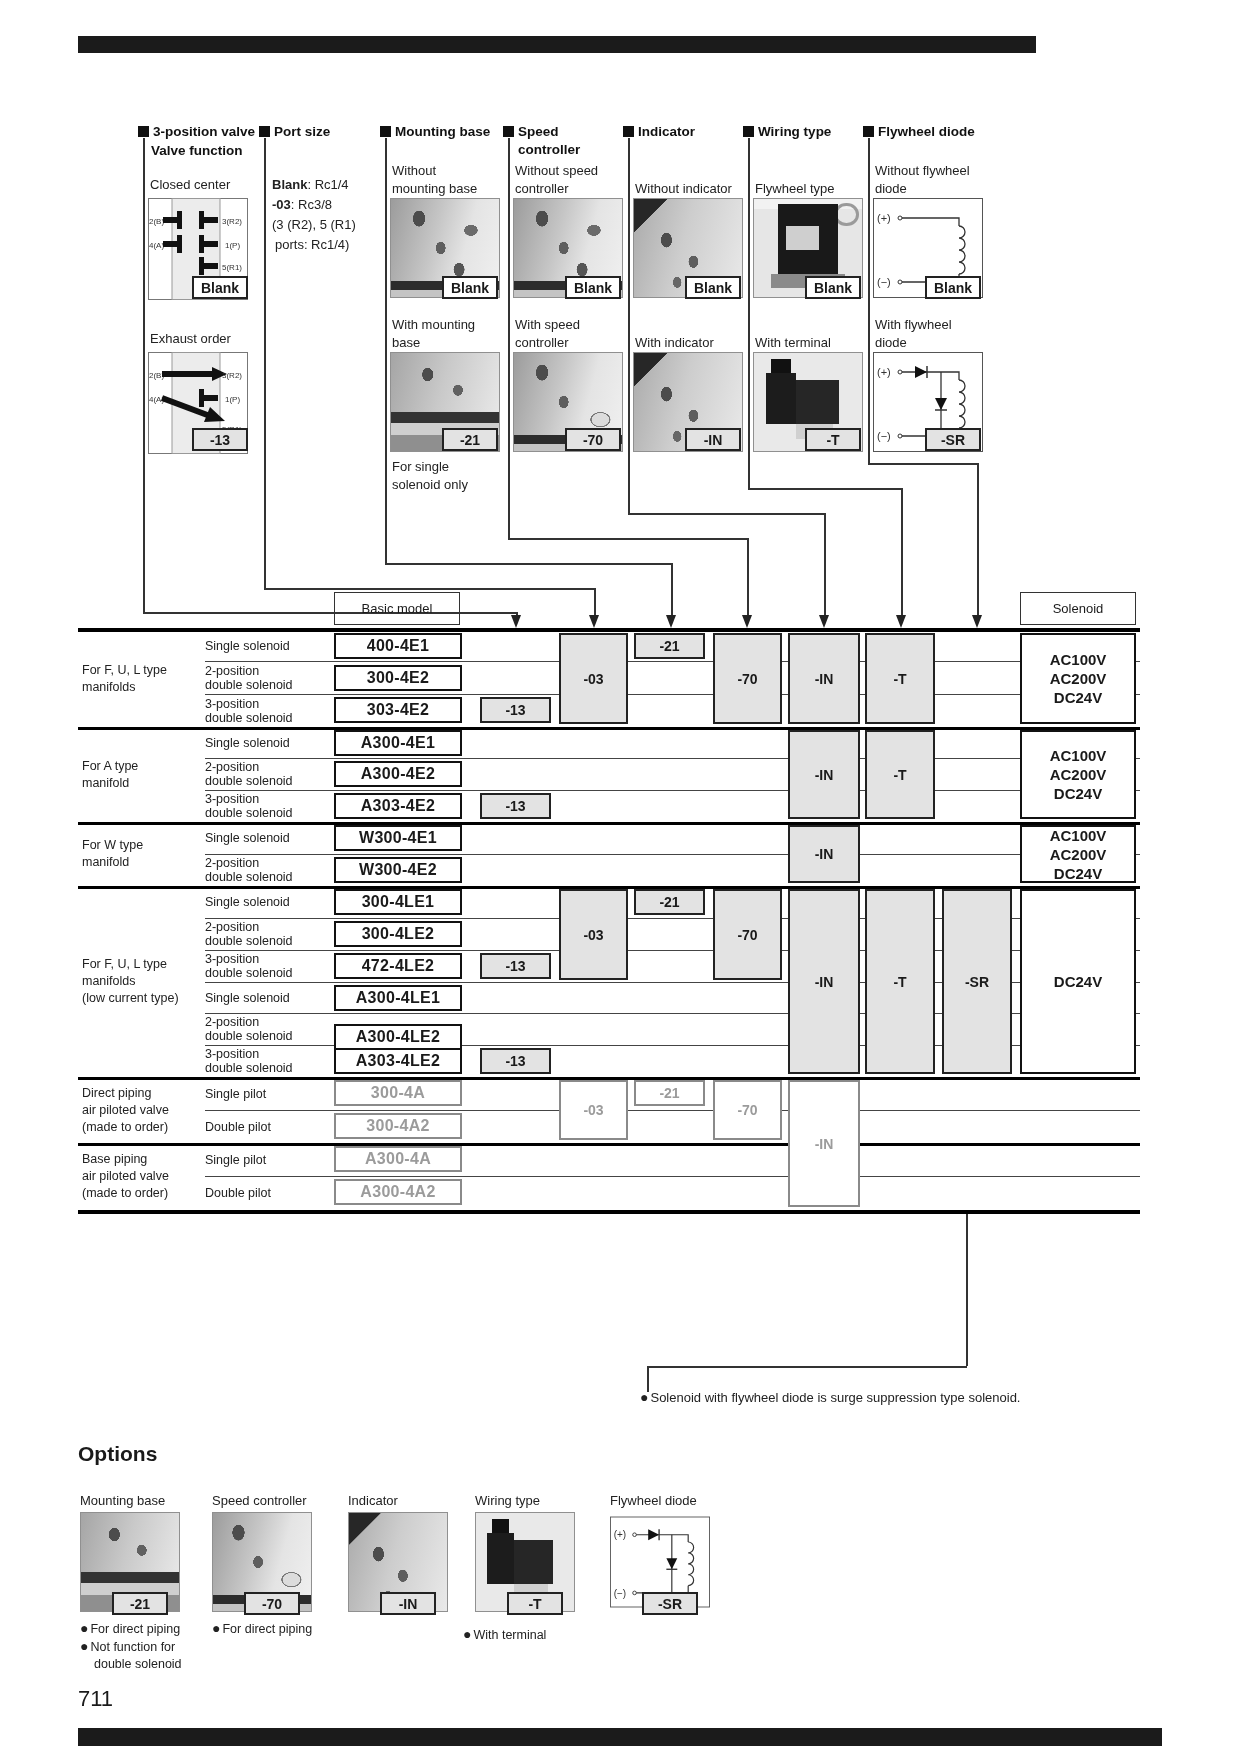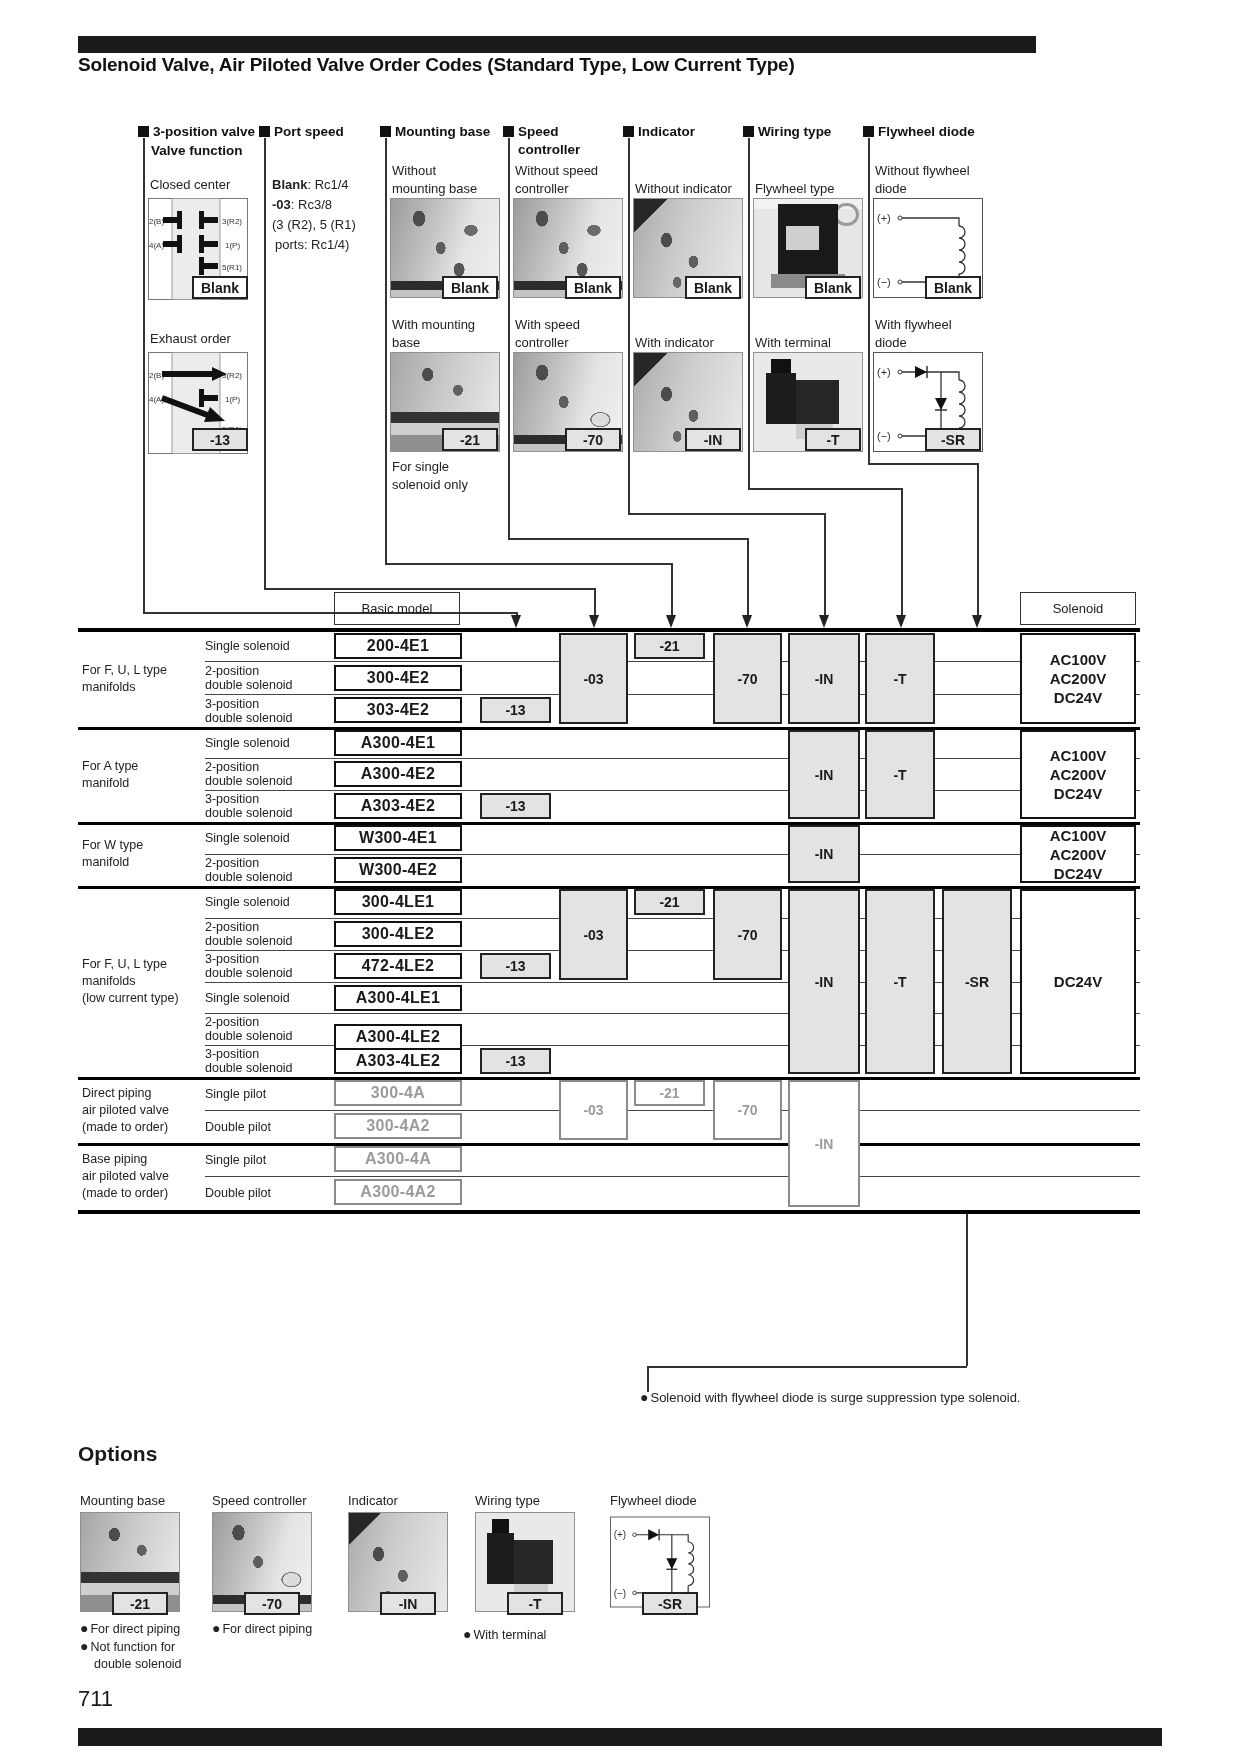--- a/index.html
+++ b/index.html
@@ -68,21 +68,20 @@
   .nt{font-size:12.5px;line-height:17px;color:#222;white-space:nowrap}
   .blt{font-size:14px;margin-right:2px}
   svg text{font-family:"Liberation Sans", sans-serif;fill:#333}
 </style>
 </head>
 <body>
 
 <div class="pg">
 
   <div class="a bar" style="left:78px;top:36px;width:958px;height:17px"></div>
-  <div class="a title" style="left:78px;top:54px">Solenoid Valve, Air Piloted Valve Order Codes (Standard Type, Low Current Type)</div>
 
   <div class="a sq" style="left:138px;top:126px"></div>
   <div class="a ht" style="left:153px;top:123px">3-position valve</div>
   <div class="a ht" style="left:151px;top:142px">Valve function</div>
   <div class="a lb" style="left:150px;top:176px">Closed center</div>
 
   <svg class="a" style="left:148px;top:198px" width="100" height="102" viewBox="0 0 100 102">
     <rect x="0.5" y="0.5" width="99" height="101" fill="#fff" stroke="#777"></rect>
     <rect x="24" y="0.5" width="48" height="101" fill="#ececec" stroke="#999"></rect>
     <text x="1" y="26" font-size="8">2(B)</text>
@@ -115,21 +114,21 @@
     <text x="77" y="50" font-size="8">1(P)</text>
     <rect x="53" y="43" width="17" height="6" fill="#111"></rect>
       <rect x="51" y="37" width="5" height="18" fill="#111"></rect>
     <line x1="14" y1="46" x2="62" y2="64" stroke="#111" stroke-width="6"></line>
     <polygon points="62,55 56,70 77,69" fill="#111"></polygon>
     <text x="74" y="80" font-size="8">5(R1)</text>
   </svg>
   <div class="a cb" style="left:192px;top:428px">-13</div>
 
   <div class="a sq" style="left:259px;top:126px"></div>
-  <div class="a ht" style="left:274px;top:123px">Port speed</div>
+  <div class="a ht" style="left:274px;top:123px">Port size</div>
   <div class="a lb" style="left:272px;top:176px"><span class="b">Blank</span><span>: Rc1/4</span></div>
   <div class="a lb" style="left:272px;top:196px"><span class="b">-03</span><span>: Rc3/8</span></div>
   <div class="a lb" style="left:272px;top:216px">(3 (R2), 5 (R1)</div>
   <div class="a lb" style="left:275px;top:236px">ports: Rc1/4)</div>
 
   <div class="a sq" style="left:380px;top:126px"></div>
   <div class="a ht" style="left:395px;top:123px">Mounting base</div>
   <div class="a lb" style="left:392px;top:162px">Without</div>
   <div class="a lb" style="left:392px;top:180px">mounting base</div>
   <div class="ph ph-valve a" style="left:390px;top:198px"></div>
@@ -359,21 +358,21 @@
   <div class="a rl" style="left:205px;top:1110px;width:126px;height:33px">
       <div>Double pilot</div>
     </div>
   <div class="a rl" style="left:205px;top:1143px;width:126px;height:33px">
       <div>Single pilot</div>
     </div>
   <div class="a rl" style="left:205px;top:1176px;width:126px;height:34px">
       <div>Double pilot</div>
     </div>
 
-  <div class="a mb" style="left:334px;top:633px">200-4E1</div>
+  <div class="a mb" style="left:334px;top:633px">400-4E1</div>
   <div class="a mb" style="left:334px;top:665px">300-4E2</div>
   <div class="a mb" style="left:334px;top:697px">303-4E2</div>
   <div class="a mb" style="left:334px;top:730px">A300-4E1</div>
   <div class="a mb" style="left:334px;top:761px">A300-4E2</div>
   <div class="a mb" style="left:334px;top:793px">A303-4E2</div>
   <div class="a mb" style="left:334px;top:825px">W300-4E1</div>
   <div class="a mb" style="left:334px;top:857px">W300-4E2</div>
   <div class="a mb" style="left:334px;top:889px">300-4LE1</div>
   <div class="a mb" style="left:334px;top:921px">300-4LE2</div>
   <div class="a mb" style="left:334px;top:953px">472-4LE2</div>

